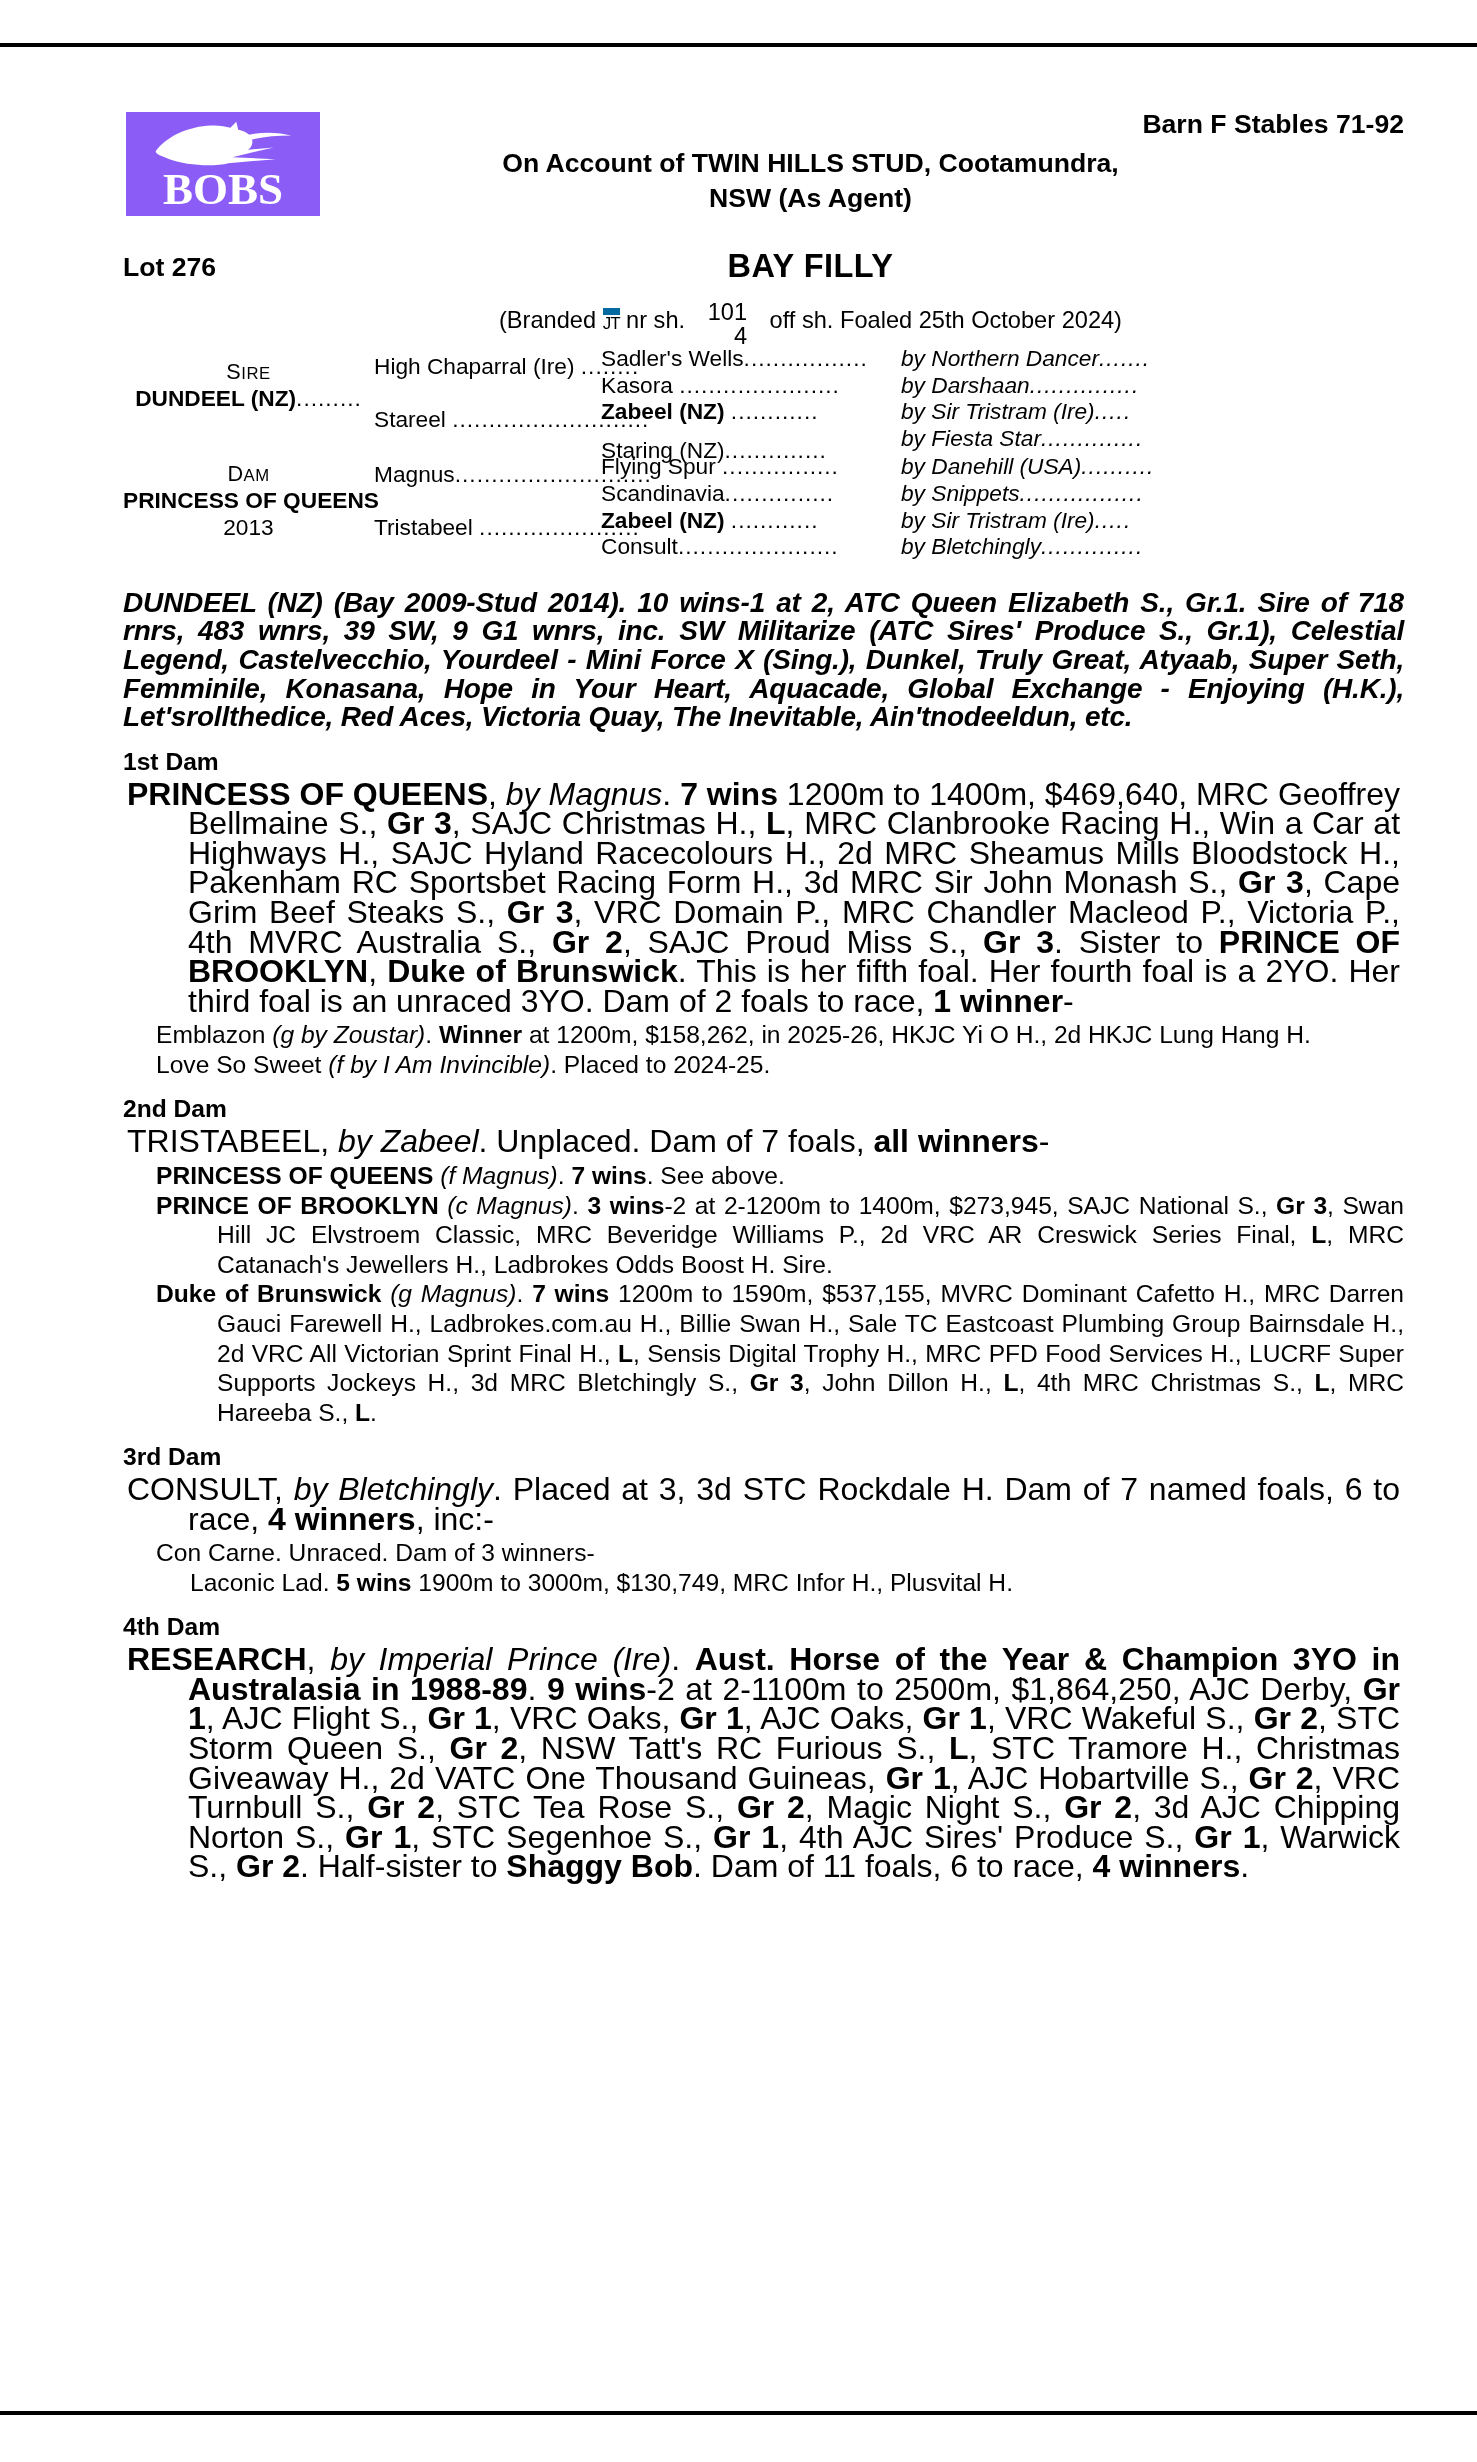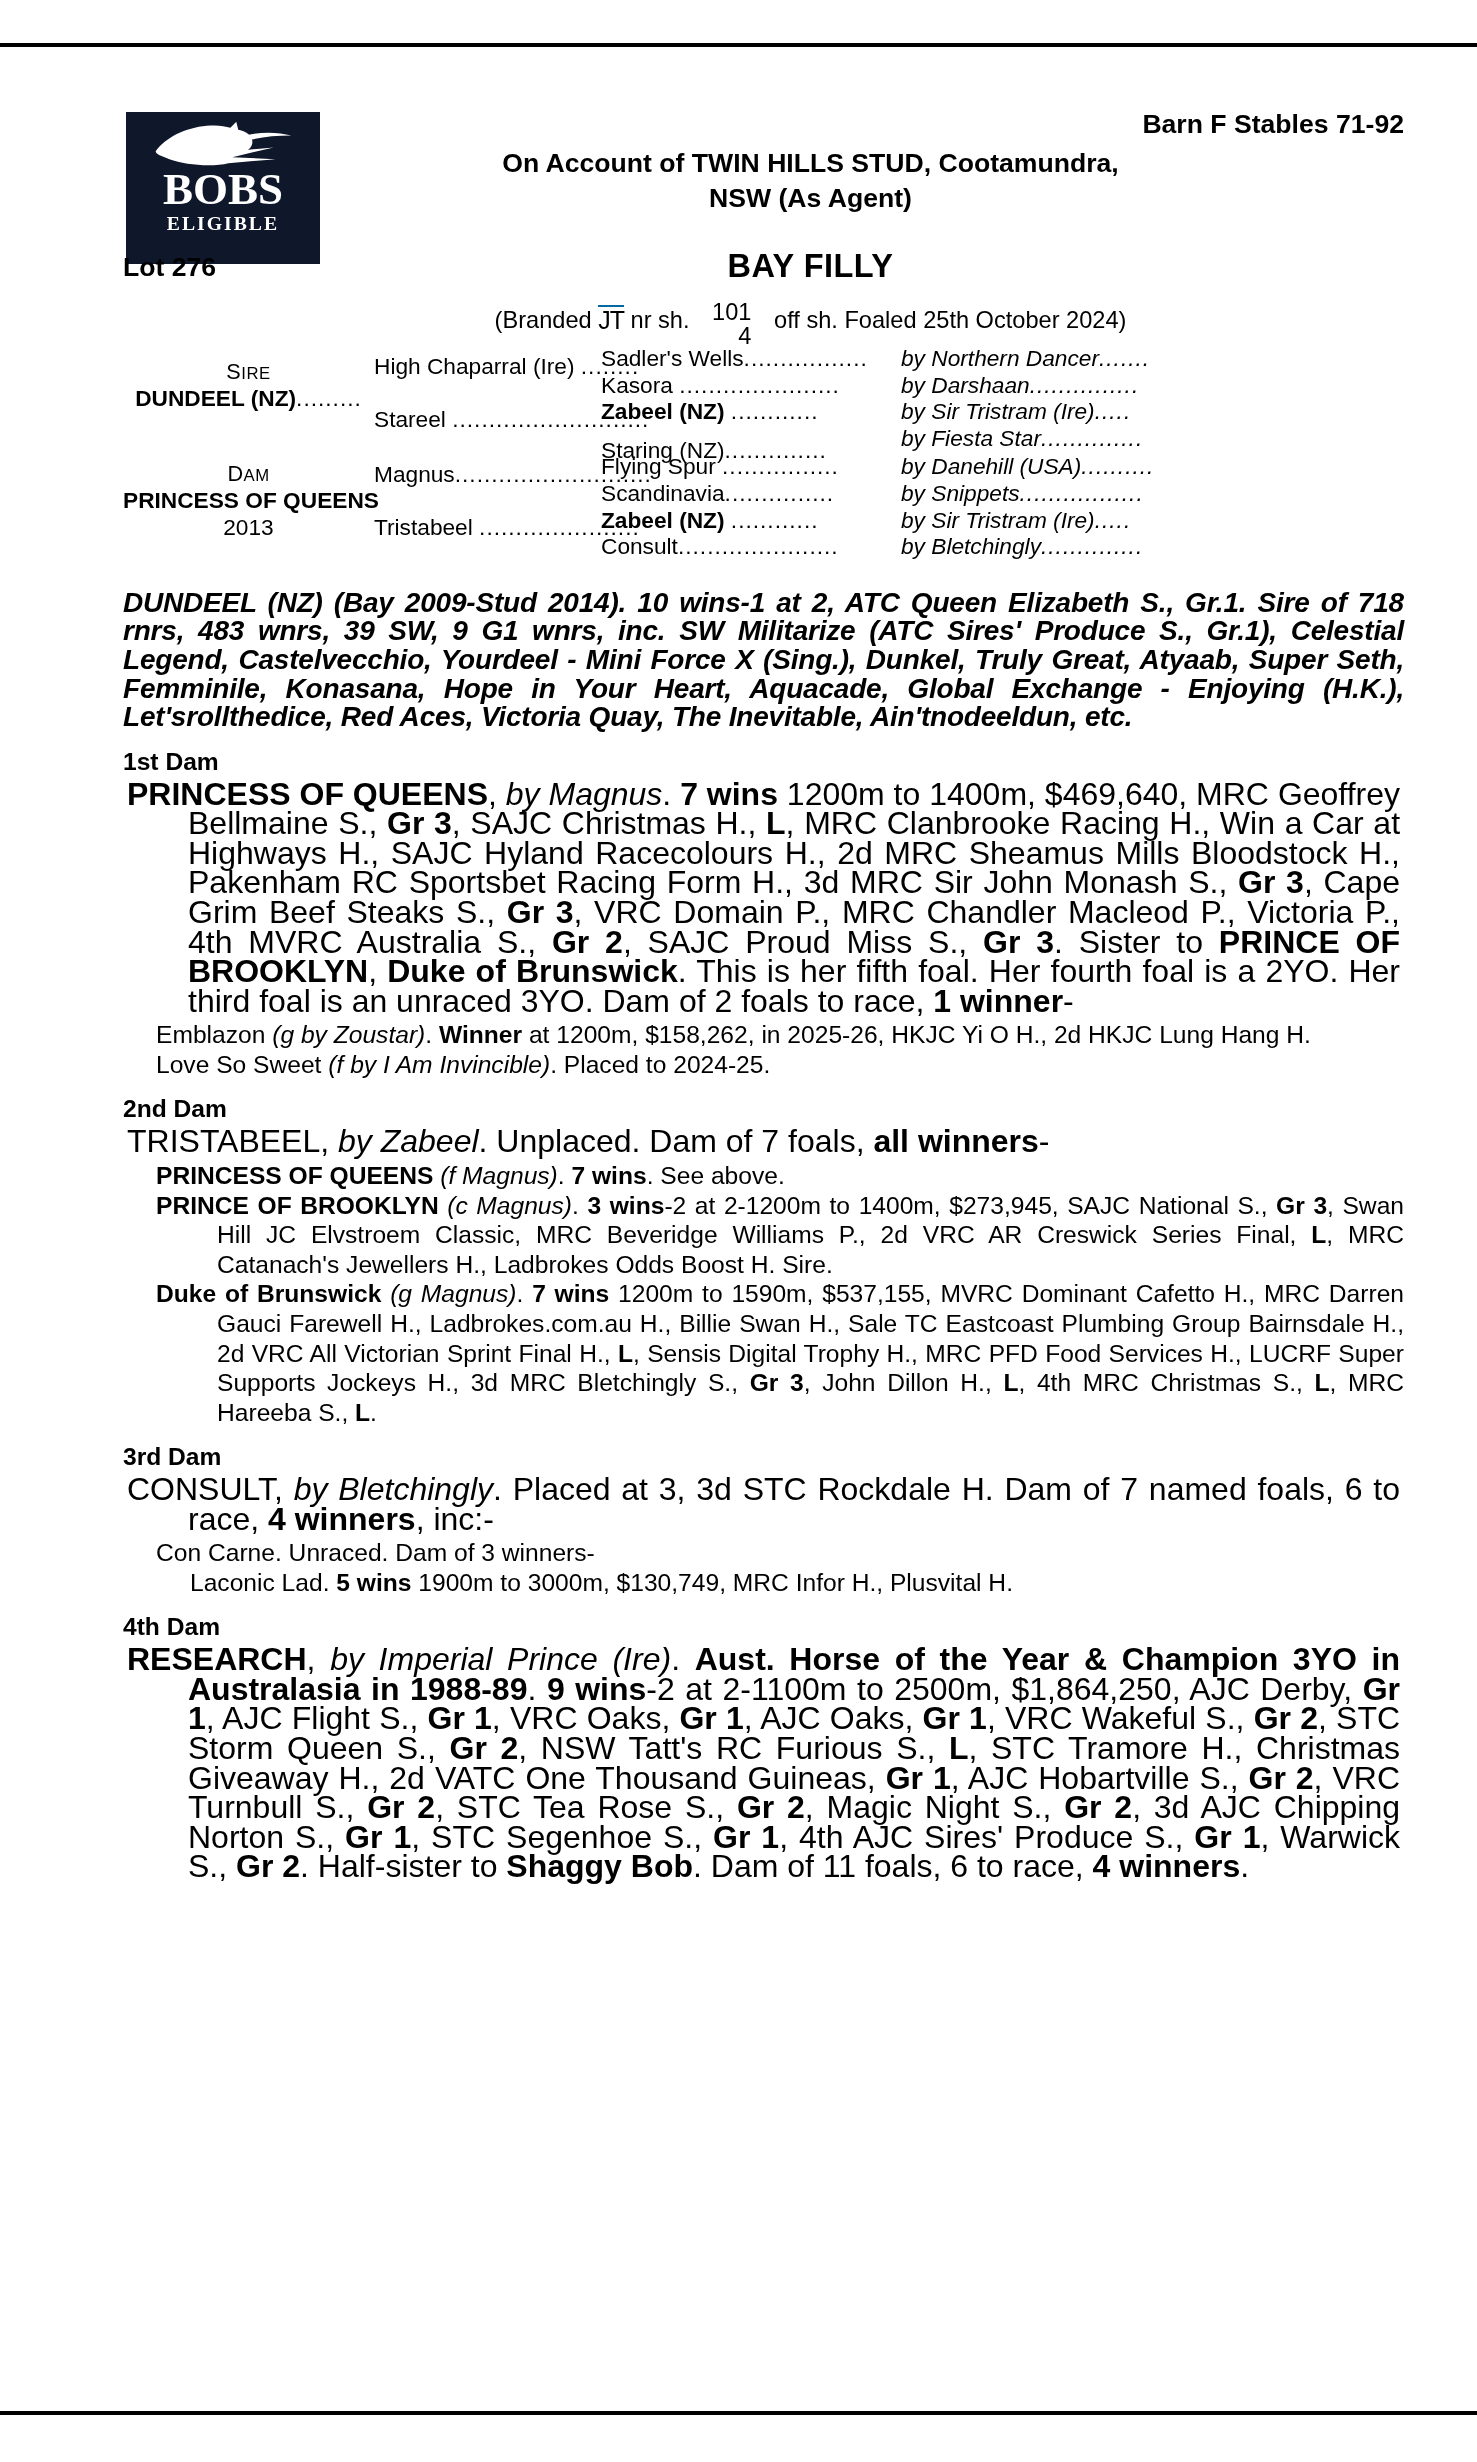--- a/index.html
+++ b/index.html
@@ -41,22 +41,22 @@
   
   .header-area {
     position: relative;
     height: 246px;
   }
   .logo {
     position: absolute;
     left: 3px;
     top: 12.8px;
     width: 194px;
-    height: 152px;
-    background: #0f172a;
+    height: 104px;
+    background: #8b5cf6;
     overflow: hidden;
   }
   .logo svg { display:block; }
   .logo-word {
     position: absolute;
     left: 0; right: 0;
     text-align: center;
     color: #fff;
     font-family: "Liberation Serif", serif;
     letter-spacing: 0px;
@@ -121,24 +121,24 @@
     position: absolute;
     left: 0; right: 0;
     top: 46px;
     text-align: center;
     font-size: 23.6px;
     padding-left: 94px;
     white-space: nowrap;
   }
   .brandmark {
     display: inline-block;
-    border-top: 2px solid #0369a1;
+    border-top: 7px solid #0369a1;
     padding: 0 0 0 0;
     line-height: 1.05;
-    font-size: 25px;
+    font-size: 17px;
     letter-spacing: -1px;
     position: relative;
     top: 1px;
   }
   .frac {
     display: inline-block;
     text-align: right;
     vertical-align: middle;
     line-height: 1.0;
     position: relative;

